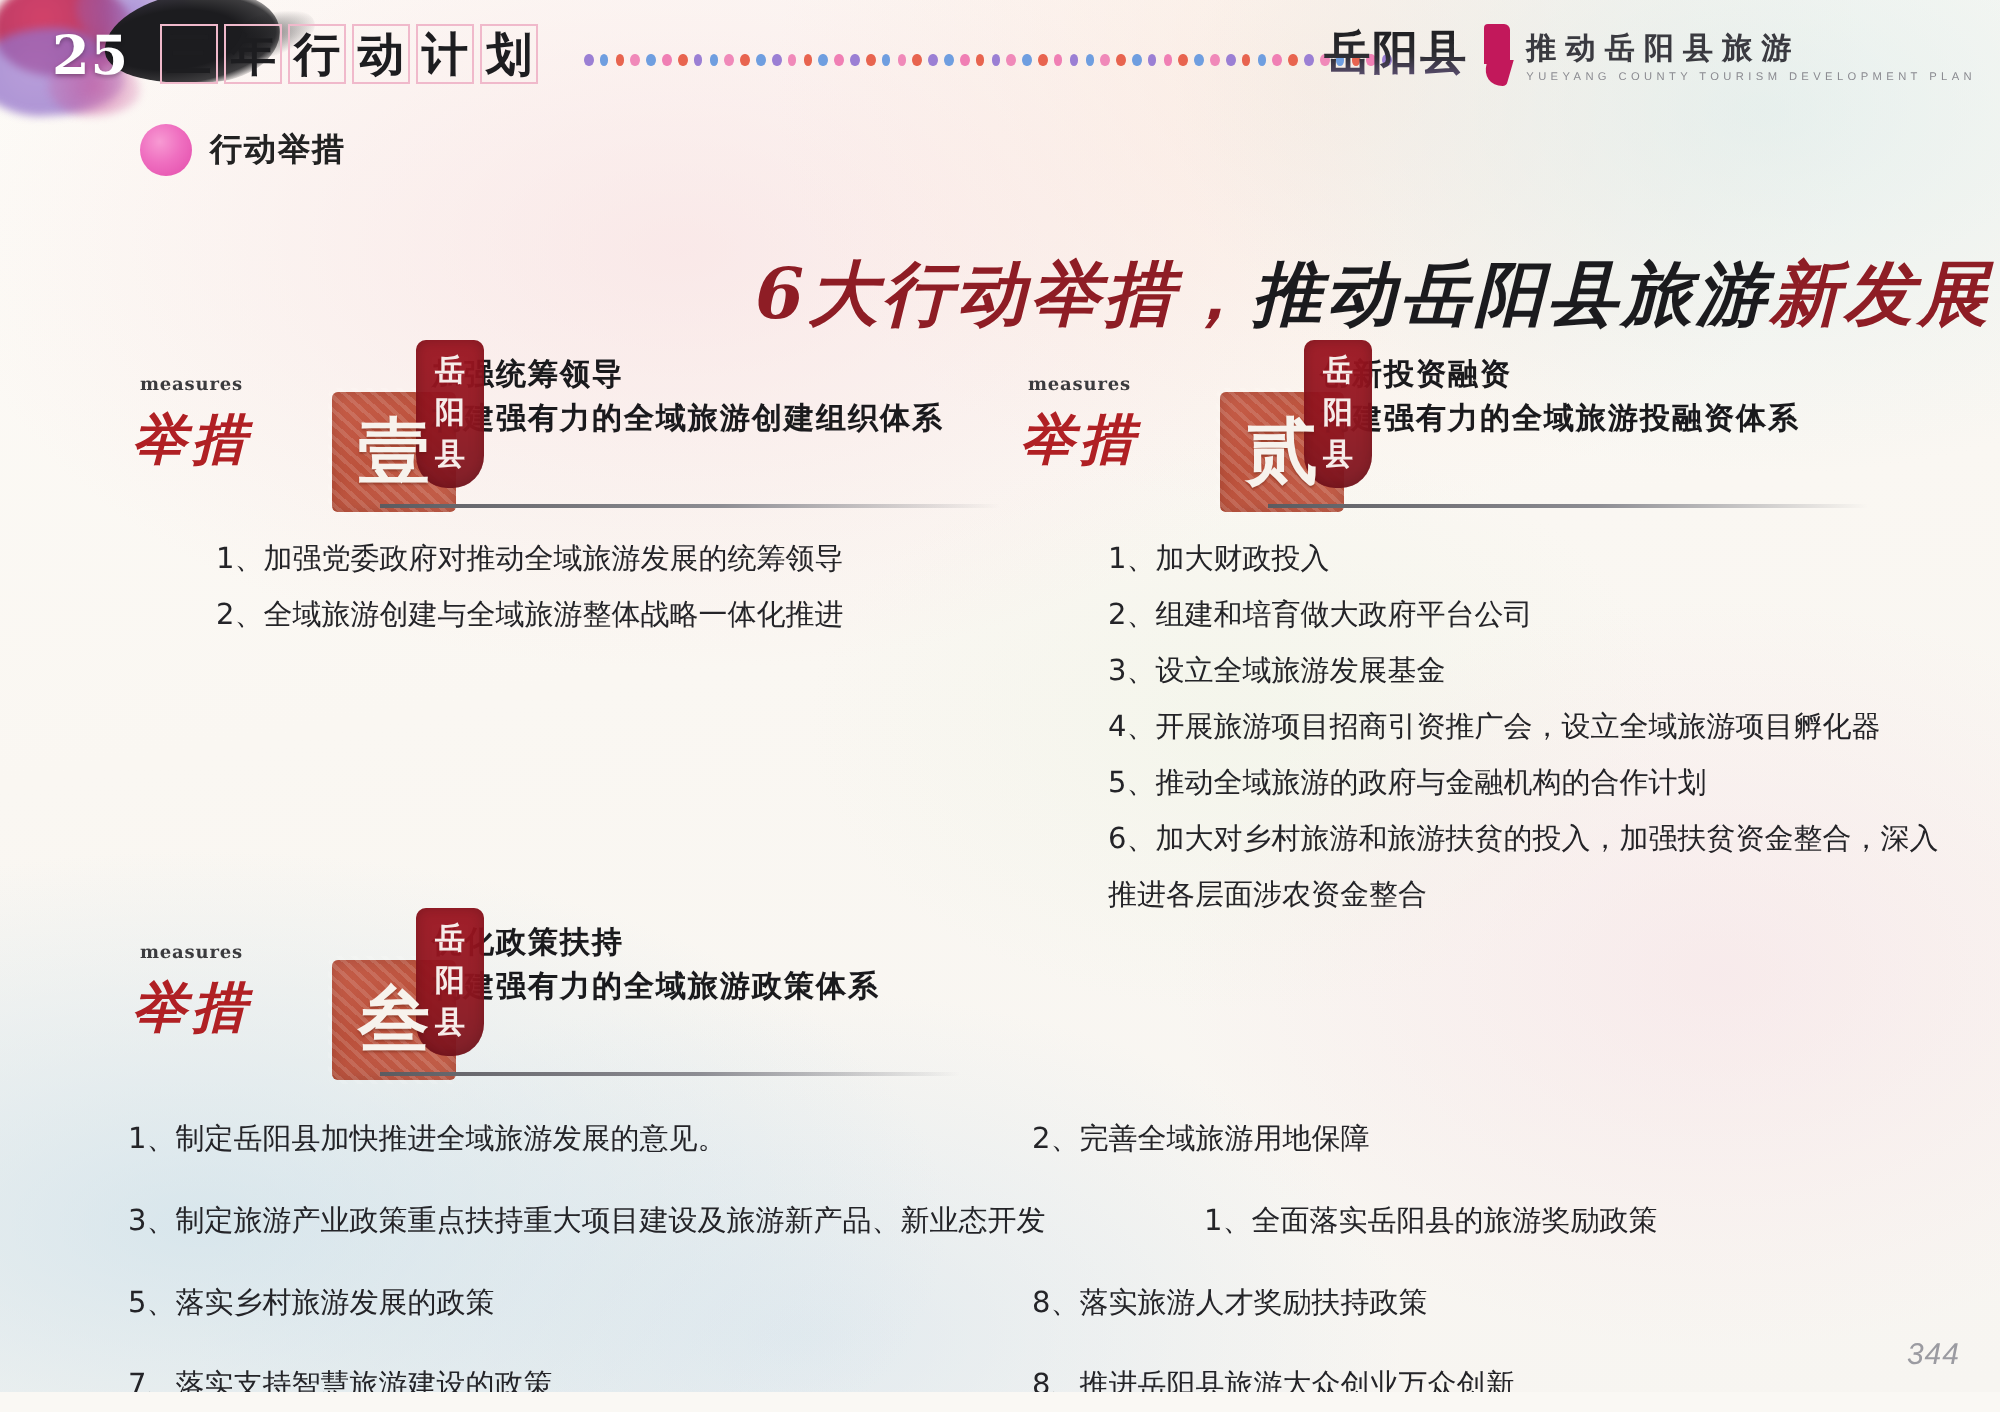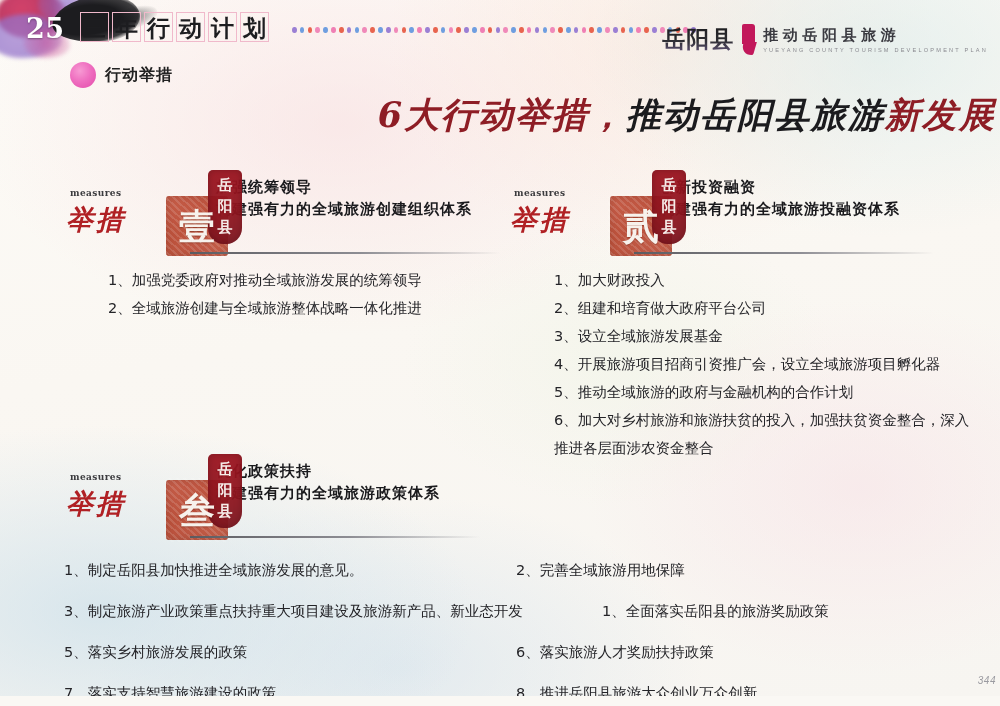--- a/index.html
+++ b/index.html
@@ -37,41 +37,41 @@
        border-radius:50%;transform:rotate(-10deg);}
   .hdr-num{position:absolute;left:26px;top:13px;font-family:"DejaVu Serif",serif;font-weight:700;
       font-size:27px;color:#fff;letter-spacing:.5px;z-index:3;text-shadow:0 1px 2px rgba(0,0,0,.3);}
   .hdr-title{position:absolute;left:80px;top:12px;z-index:4;display:flex;gap:1px;}
   .hdr-title span.ch{
       display:inline-block;width:29px;height:30px;line-height:30px;text-align:center;
       font-family:"DejaVu Serif","Liberation Serif",serif;font-weight:700;font-size:23px;color:#1d1d20;
       border:1px solid #f0b9cb;box-sizing:border-box;margin-right:2px;}
   .dots{position:absolute;left:292px;top:25px;width:404px;height:9px;display:flex;align-items:center;gap:3.2px;}
   .dots i{width:6px;height:6px;border-radius:50%;display:block;filter:blur(.2px);}
-  .logo{position:absolute;right:12px;top:18px;height:42px;display:flex;align-items:center;gap:6px;}
+  .logo{position:absolute;right:12px;top:0;height:42px;display:flex;align-items:flex-end;gap:6px;}
   .logo-cn{font-family:"DejaVu Serif","Liberation Serif",serif;font-weight:700;font-size:23px;
       background:linear-gradient(180deg,#1a1a1c 0%,#2e2e33 55%,#6b5a86 100%);
       -webkit-background-clip:text;background-clip:text;color:transparent;letter-spacing:1px;}
   .logo-comma{width:17px;height:30px;position:relative;}
   .logo-comma:before{content:"";position:absolute;left:2px;top:0;width:13px;height:20px;background:#c2185b;border-radius:2px 3px 0 0;}
   .logo-comma:after{content:"";position:absolute;left:2px;top:18px;width:13px;height:13px;background:#c2185b;
       border-radius:0 0 2px 92%;transform:skewX(-16deg);}
   .logo-right{display:flex;flex-direction:column;justify-content:center;}
   .logo-sub{font-family:"DejaVu Serif","Liberation Serif",serif;font-weight:700;font-size:15px;color:#3a3a40;letter-spacing:4.6px;}
   .logo-en{font-family:"Liberation Sans",sans-serif;font-size:5.6px;color:#8a8a90;letter-spacing:2.2px;margin-top:2px;}
 
   
   .seclabel{position:absolute;left:70px;top:62px;display:flex;align-items:center;gap:9px;}
   .seclabel .dot{width:26px;height:26px;border-radius:50%;
     background:radial-gradient(circle at 38% 34%,#f79ad3 0%,#ef6fc0 45%,#e85bb4 75%,rgba(232,91,180,.85) 100%);
     filter:blur(.35px);}
   .seclabel .txt{font-family:"DejaVu Sans","Liberation Sans",sans-serif;font-weight:700;font-size:16px;color:#222;letter-spacing:1px;}
 
   
-  .bigtitle{position:absolute;right:4px;top:92px;white-space:nowrap;
+  .bigtitle{position:absolute;right:4px;top:124px;white-space:nowrap;
       font-family:"DejaVu Serif","Liberation Serif",serif;font-weight:700;font-size:35px;
       letter-spacing:2px;font-style:italic;}
   .bigtitle .red{color:#8e1d25;}
   .bigtitle .blk{color:#1b1b1e;}
 
   
   .mhead{position:absolute;display:flex;}
   .mh-left{position:relative;width:150px;height:74px;flex:0 0 auto;}
   .measures-en{position:absolute;left:8px;top:10px;font-family:"DejaVu Serif","Liberation Serif",serif;
       font-weight:700;font-size:9px;color:#3b3b3e;letter-spacing:.4px;}
@@ -100,22 +100,22 @@
   .mh-t2{font-family:"DejaVu Serif","Liberation Serif",serif;font-weight:700;font-size:15px;color:#1a1a1d;letter-spacing:1px;}
   .mh-rule{position:absolute;height:2px;background:linear-gradient(90deg,#5b5b60 0%,#8d8d93 55%,rgba(180,180,186,0) 100%);}
 
   
   .items{position:absolute;margin-left:44px;}
   .item{font-family:"DejaVu Sans","Liberation Sans",sans-serif;font-size:14.5px;color:#242428;
       line-height:28px;white-space:nowrap;}
   .grid2{position:absolute;display:grid;grid-template-columns:452px 1fr;row-gap:12px;}
   .grid2 .item{line-height:29px;}
 
-  .pagenum{position:absolute;right:4px;bottom:10px;font-family:"Liberation Sans",sans-serif;
-      font-size:10px;color:#9b9ba1;letter-spacing:.5px;font-style:italic;}
+  .pagenum{position:absolute;right:20px;bottom:10px;font-family:"Liberation Sans",sans-serif;
+      font-size:15px;color:#9b9ba1;letter-spacing:.5px;font-style:italic;}
 </style>
 </head>
 <body>
 
 <div id="slide">
 
   <div class="hdr">
     <div class="hdr-splash">
       <div class="blob b1"></div>
         <div class="blob b2"></div>
@@ -277,19 +277,19 @@
     </div>
   </div>
   <div class="mh-rule" style="left:190px;top:536px;width:290px;"></div>
 
   <div class="grid2" style="left:64px;top:556px;width:890px;">
     <div class="item">1、制定岳阳县加快推进全域旅游发展的意见。</div>
     <div class="item">2、完善全域旅游用地保障</div>
     <div class="item">3、制定旅游产业政策重点扶持重大项目建设及旅游新产品、新业态开发</div>
     <div class="item" style="padding-left:86px;">1、全面落实岳阳县的旅游奖励政策</div>
     <div class="item">5、落实乡村旅游发展的政策</div>
-    <div class="item">6、落实旅游人才奖励扶持政策</div>
+    <div class="item">8、落实旅游人才奖励扶持政策</div>
     <div class="item">7、落实支持智慧旅游建设的政策</div>
     <div class="item">8、推进岳阳县旅游大众创业万众创新</div>
   </div>
 
   <div class="pagenum">344</div>
 </div>
 
 </body></html>

